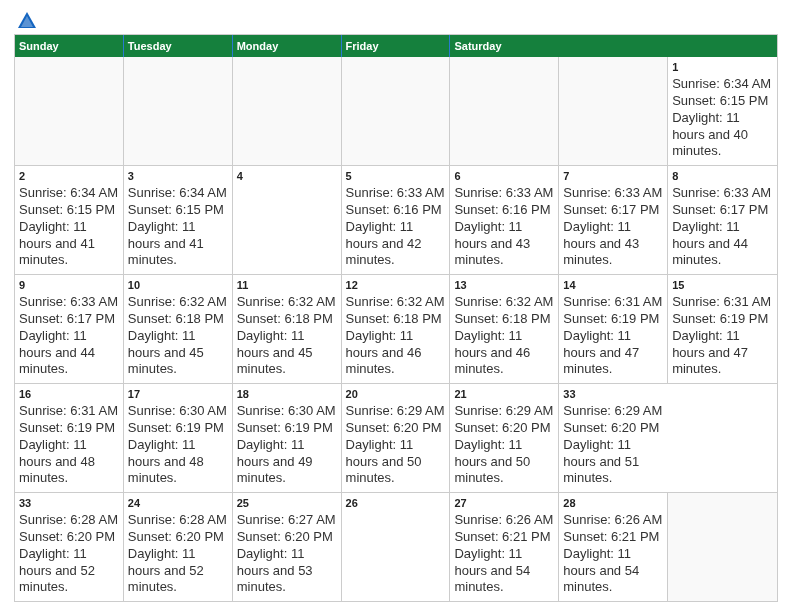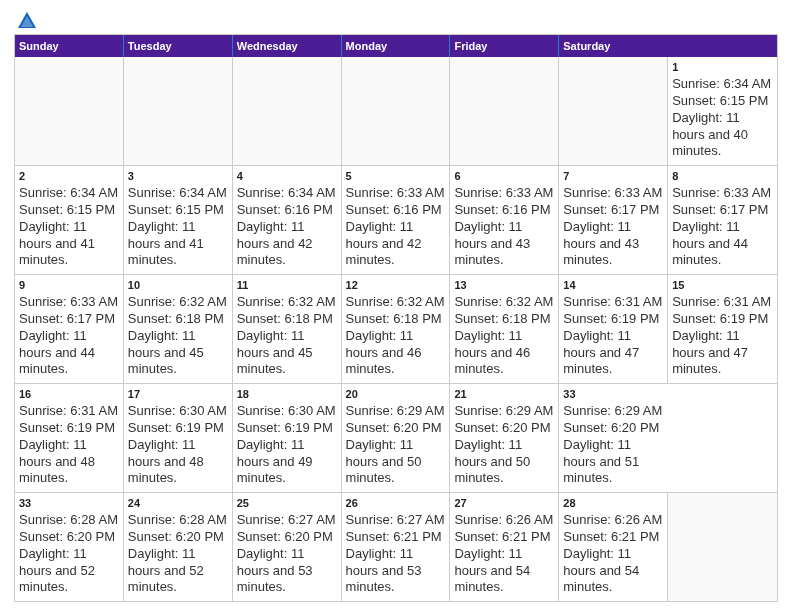--- a/index.html
+++ b/index.html
@@ -43,21 +43,21 @@
     }
     .calendar {
       flex: 1;
       display: flex;
       flex-direction: column;
       border: 1px solid #ccc;
     }
     .cal-header {
       display: grid;
       grid-template-columns: repeat(7, 1fr);
-      background: #4c1d95;
+      background: #15803d;
     }
     .cal-header-cell {
       color: #fff;
       font-size: 11px;
       font-weight: bold;
       padding: 5px 4px;
       text-align: left;
       border-right: 1px solid #2979d0;
     }
     .cal-header-cell:last-child { border-right: none; }
@@ -115,21 +115,20 @@
     <div class="title-area">
       <div class="month-title"></div>
       <div class="location"></div>
     </div>
   </div>
 
   <div class="calendar">
     <div class="cal-header" id="cal-header">
         <div class="cal-header-cell">Sunday</div>
         <div class="cal-header-cell">Tuesday</div>
-        <div class="cal-header-cell">Wednesday</div>
         <div class="cal-header-cell">Monday</div>
         <div class="cal-header-cell">Friday</div>
         <div class="cal-header-cell">Saturday</div>
       </div>
     <div class="cal-body" id="cal-body">
         <div class="cal-row">
           <div class="cal-cell empty"></div>
           <div class="cal-cell empty"></div>
           <div class="cal-cell empty"></div>
           <div class="cal-cell empty"></div>
@@ -150,23 +149,20 @@
 Daylight: 11 hours and 41 minutes.</div>
           </div>
           <div class="cal-cell">
             <span class="day-num">3</span>
             <div class="info">Sunrise: 6:34 AM
 Sunset: 6:15 PM
 Daylight: 11 hours and 41 minutes.</div>
           </div>
           <div class="cal-cell">
             <span class="day-num">4</span>
-            <div class="info">Sunrise: 6:34 AM
-Sunset: 6:16 PM
-Daylight: 11 hours and 42 minutes.</div>
           </div>
           <div class="cal-cell">
             <span class="day-num">5</span>
             <div class="info">Sunrise: 6:33 AM
 Sunset: 6:16 PM
 Daylight: 11 hours and 42 minutes.</div>
           </div>
           <div class="cal-cell">
             <span class="day-num">6</span>
             <div class="info">Sunrise: 6:33 AM
@@ -282,23 +278,20 @@
 Daylight: 11 hours and 52 minutes.</div>
           </div>
           <div class="cal-cell">
             <span class="day-num">25</span>
             <div class="info">Sunrise: 6:27 AM
 Sunset: 6:20 PM
 Daylight: 11 hours and 53 minutes.</div>
           </div>
           <div class="cal-cell">
             <span class="day-num">26</span>
-            <div class="info">Sunrise: 6:27 AM
-Sunset: 6:21 PM
-Daylight: 11 hours and 53 minutes.</div>
           </div>
           <div class="cal-cell">
             <span class="day-num">27</span>
             <div class="info">Sunrise: 6:26 AM
 Sunset: 6:21 PM
 Daylight: 11 hours and 54 minutes.</div>
           </div>
           <div class="cal-cell">
             <span class="day-num">28</span>
             <div class="info">Sunrise: 6:26 AM

